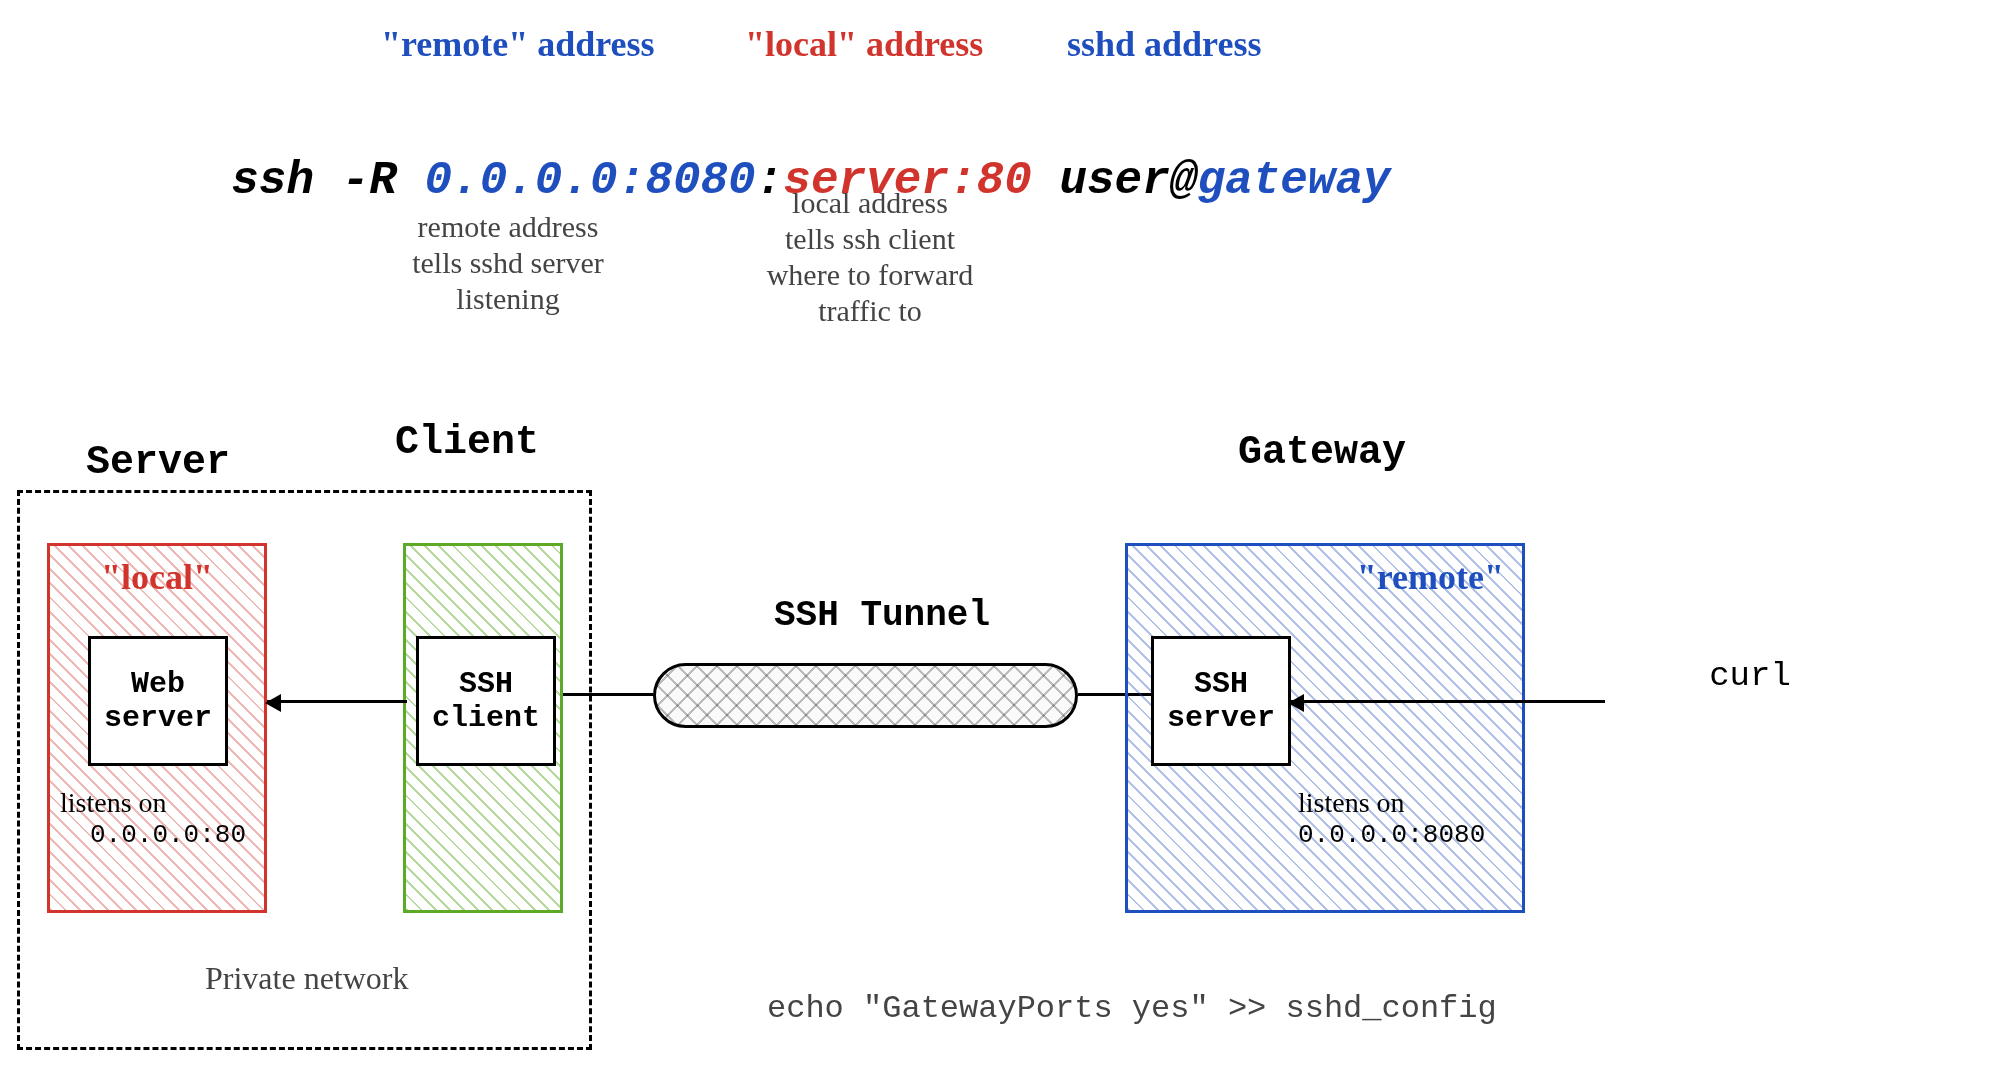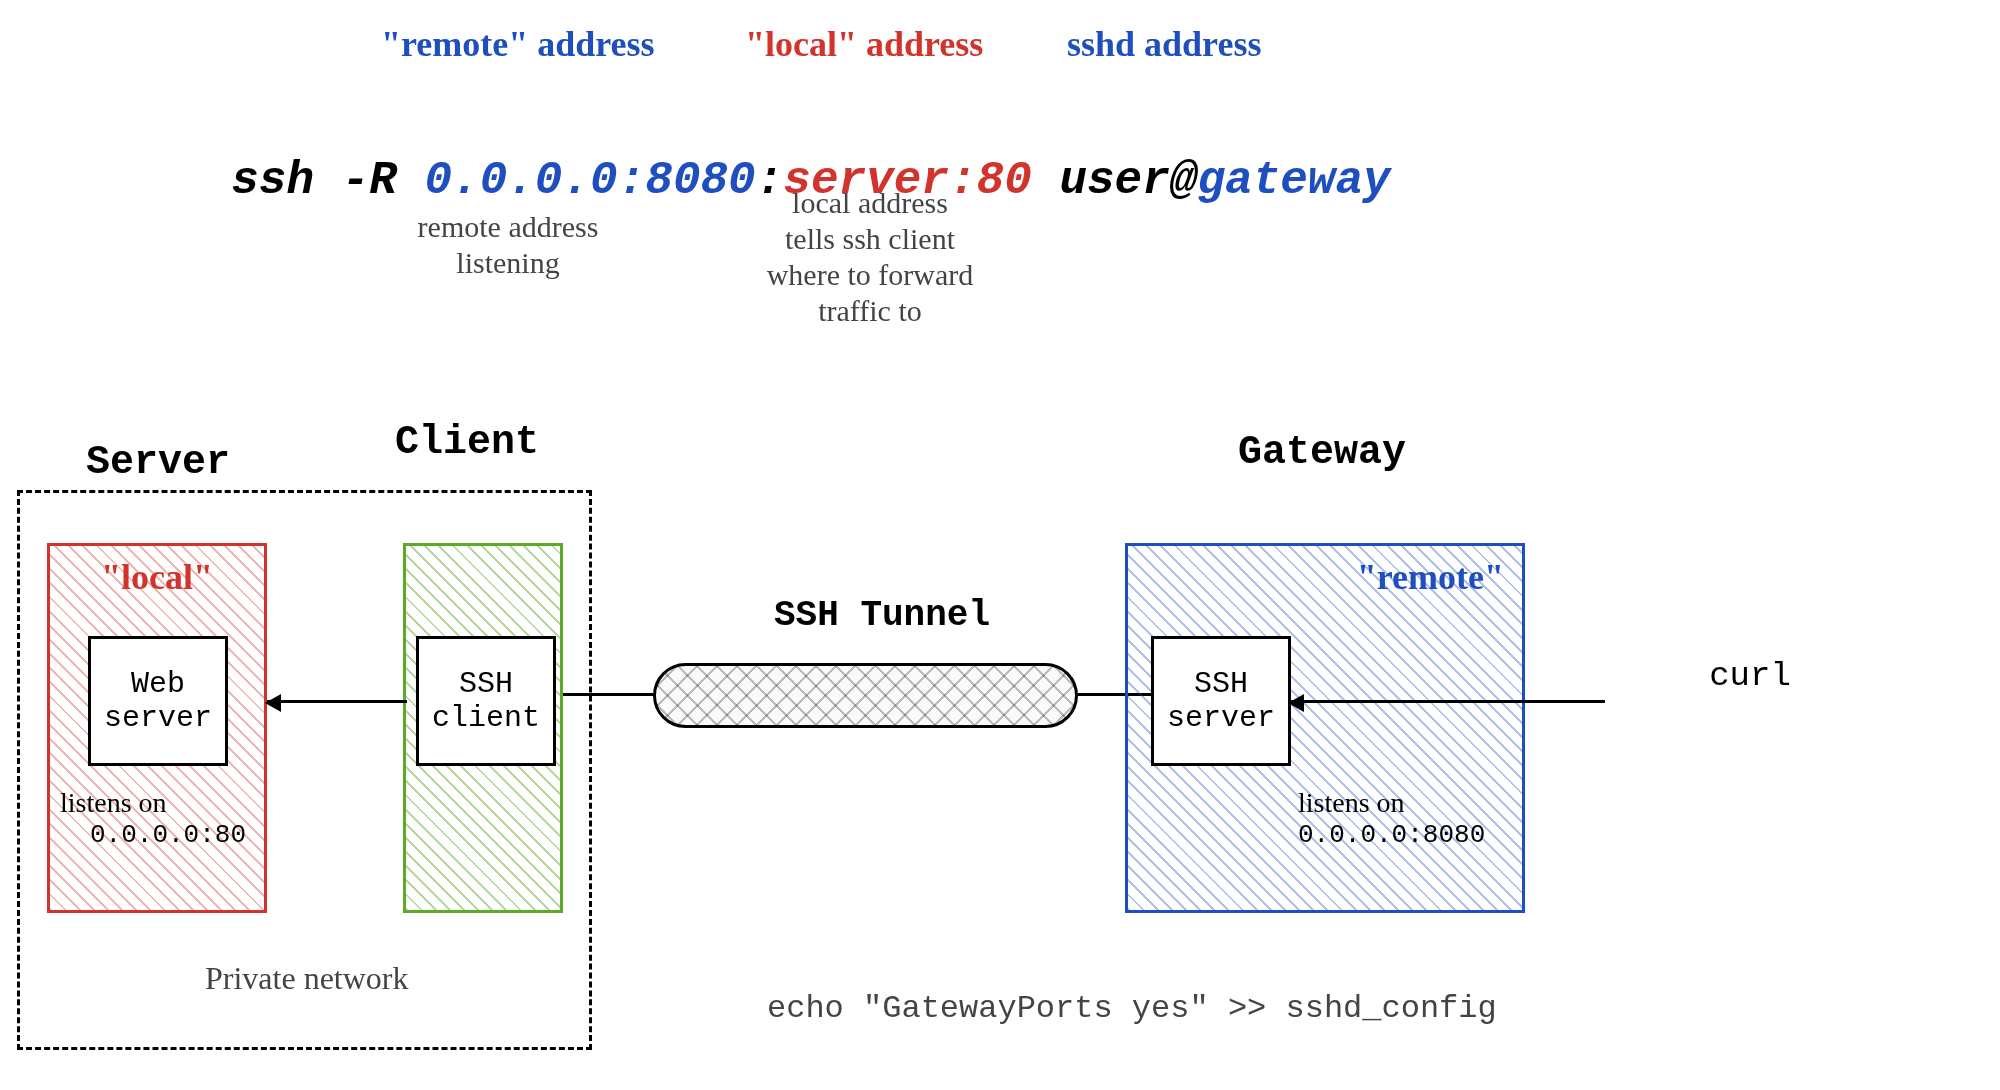--- a/index.html
+++ b/index.html
@@ -49,21 +49,21 @@
   .box-red   { border:3px solid #d0342c; }
   .box-green { border:3px solid #5daa28; }
   .box-blue  { border:3px solid #1f4fbf; }
   .box-black { border:3px solid #000; }
   .box-dash  { border:3px dashed #000; }
 
   .solid-red { background:#e84c3d; }
 
   .whitebox {
     background:#fff;
-    display:flex; align-items:center; justify-content:center;
+    display:flex; align-items:center; justify-content:center;font-weight:bold;
   }
 
   .arrow-line {
     height:0; border-top:3px solid #000;
   }
   .arrow-head-left::before {
     content:""; position:absolute; left:-2px; top:-9px;
     border-right:16px solid #000;
     border-top:9px solid transparent;
     border-bottom:9px solid transparent;
@@ -75,20 +75,21 @@
 <div class="abs hand bold blue" style="left:381px; top:23px; font-size:36px;">"remote" address</div>
 <div class="abs hand bold red" style="left:745px; top:23px; font-size:36px;">"local" address</div>
 <div class="abs hand bold blue" style="left:1067px; top:23px; font-size:36px;">sshd address</div>
 
 <div class="abs mono bold" style="left:176px; top:103px; font-size:46px; white-space:pre;font-style:italic;">
   <span>ssh -R </span><span class="blue">0.0.0.0:8080</span><span>:</span><span class="red">server:80</span><span> user@</span><span class="blue">gateway</span>
 </div>
 
 <div class="abs hand grey center" style="left:353px; top:185px; width:310px; font-size:30px; line-height:1.2;margin-top:24px;">
   <div>remote address</div>
+  <div>tells sshd server</div>
   <div>listening</div>
 </div>
 <div class="abs hand grey center" style="left:720px; top:185px; width:300px; font-size:30px; line-height:1.2;">
   <div>local address</div>
   <div>tells ssh client</div>
   <div>where to forward</div>
   <div>traffic to</div>
 </div>
 
 <div class="abs mono bold" style="left:86px; top:440px; font-size:40px;">Server</div>

